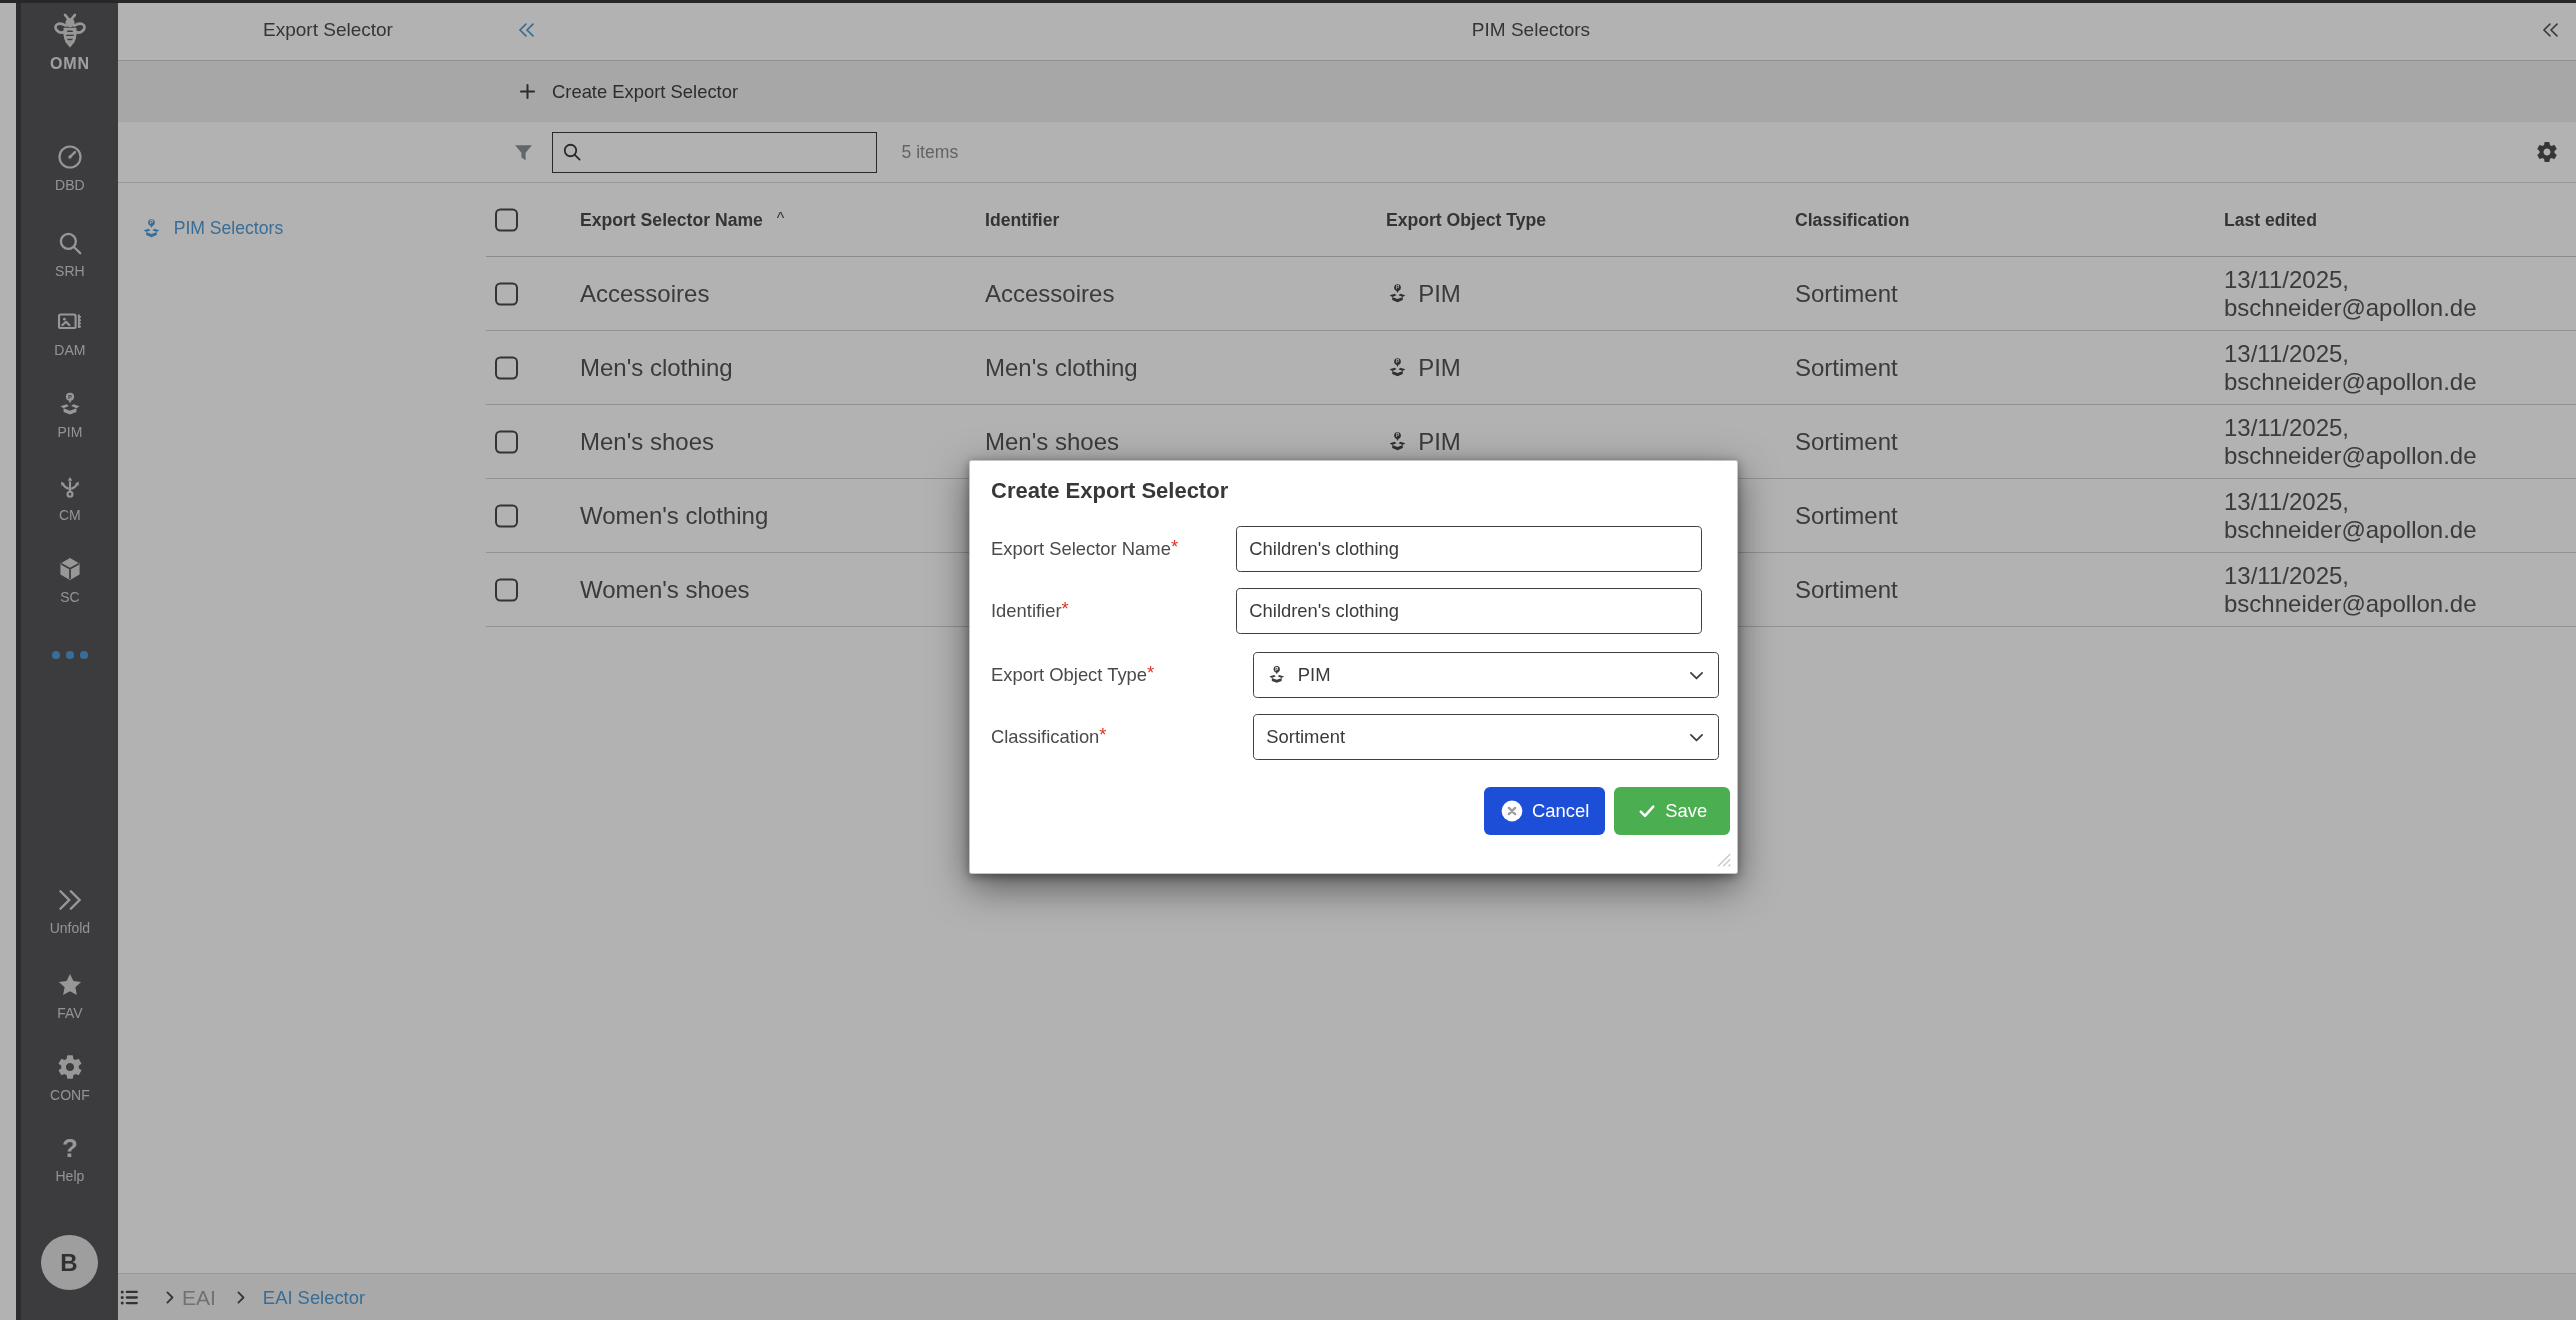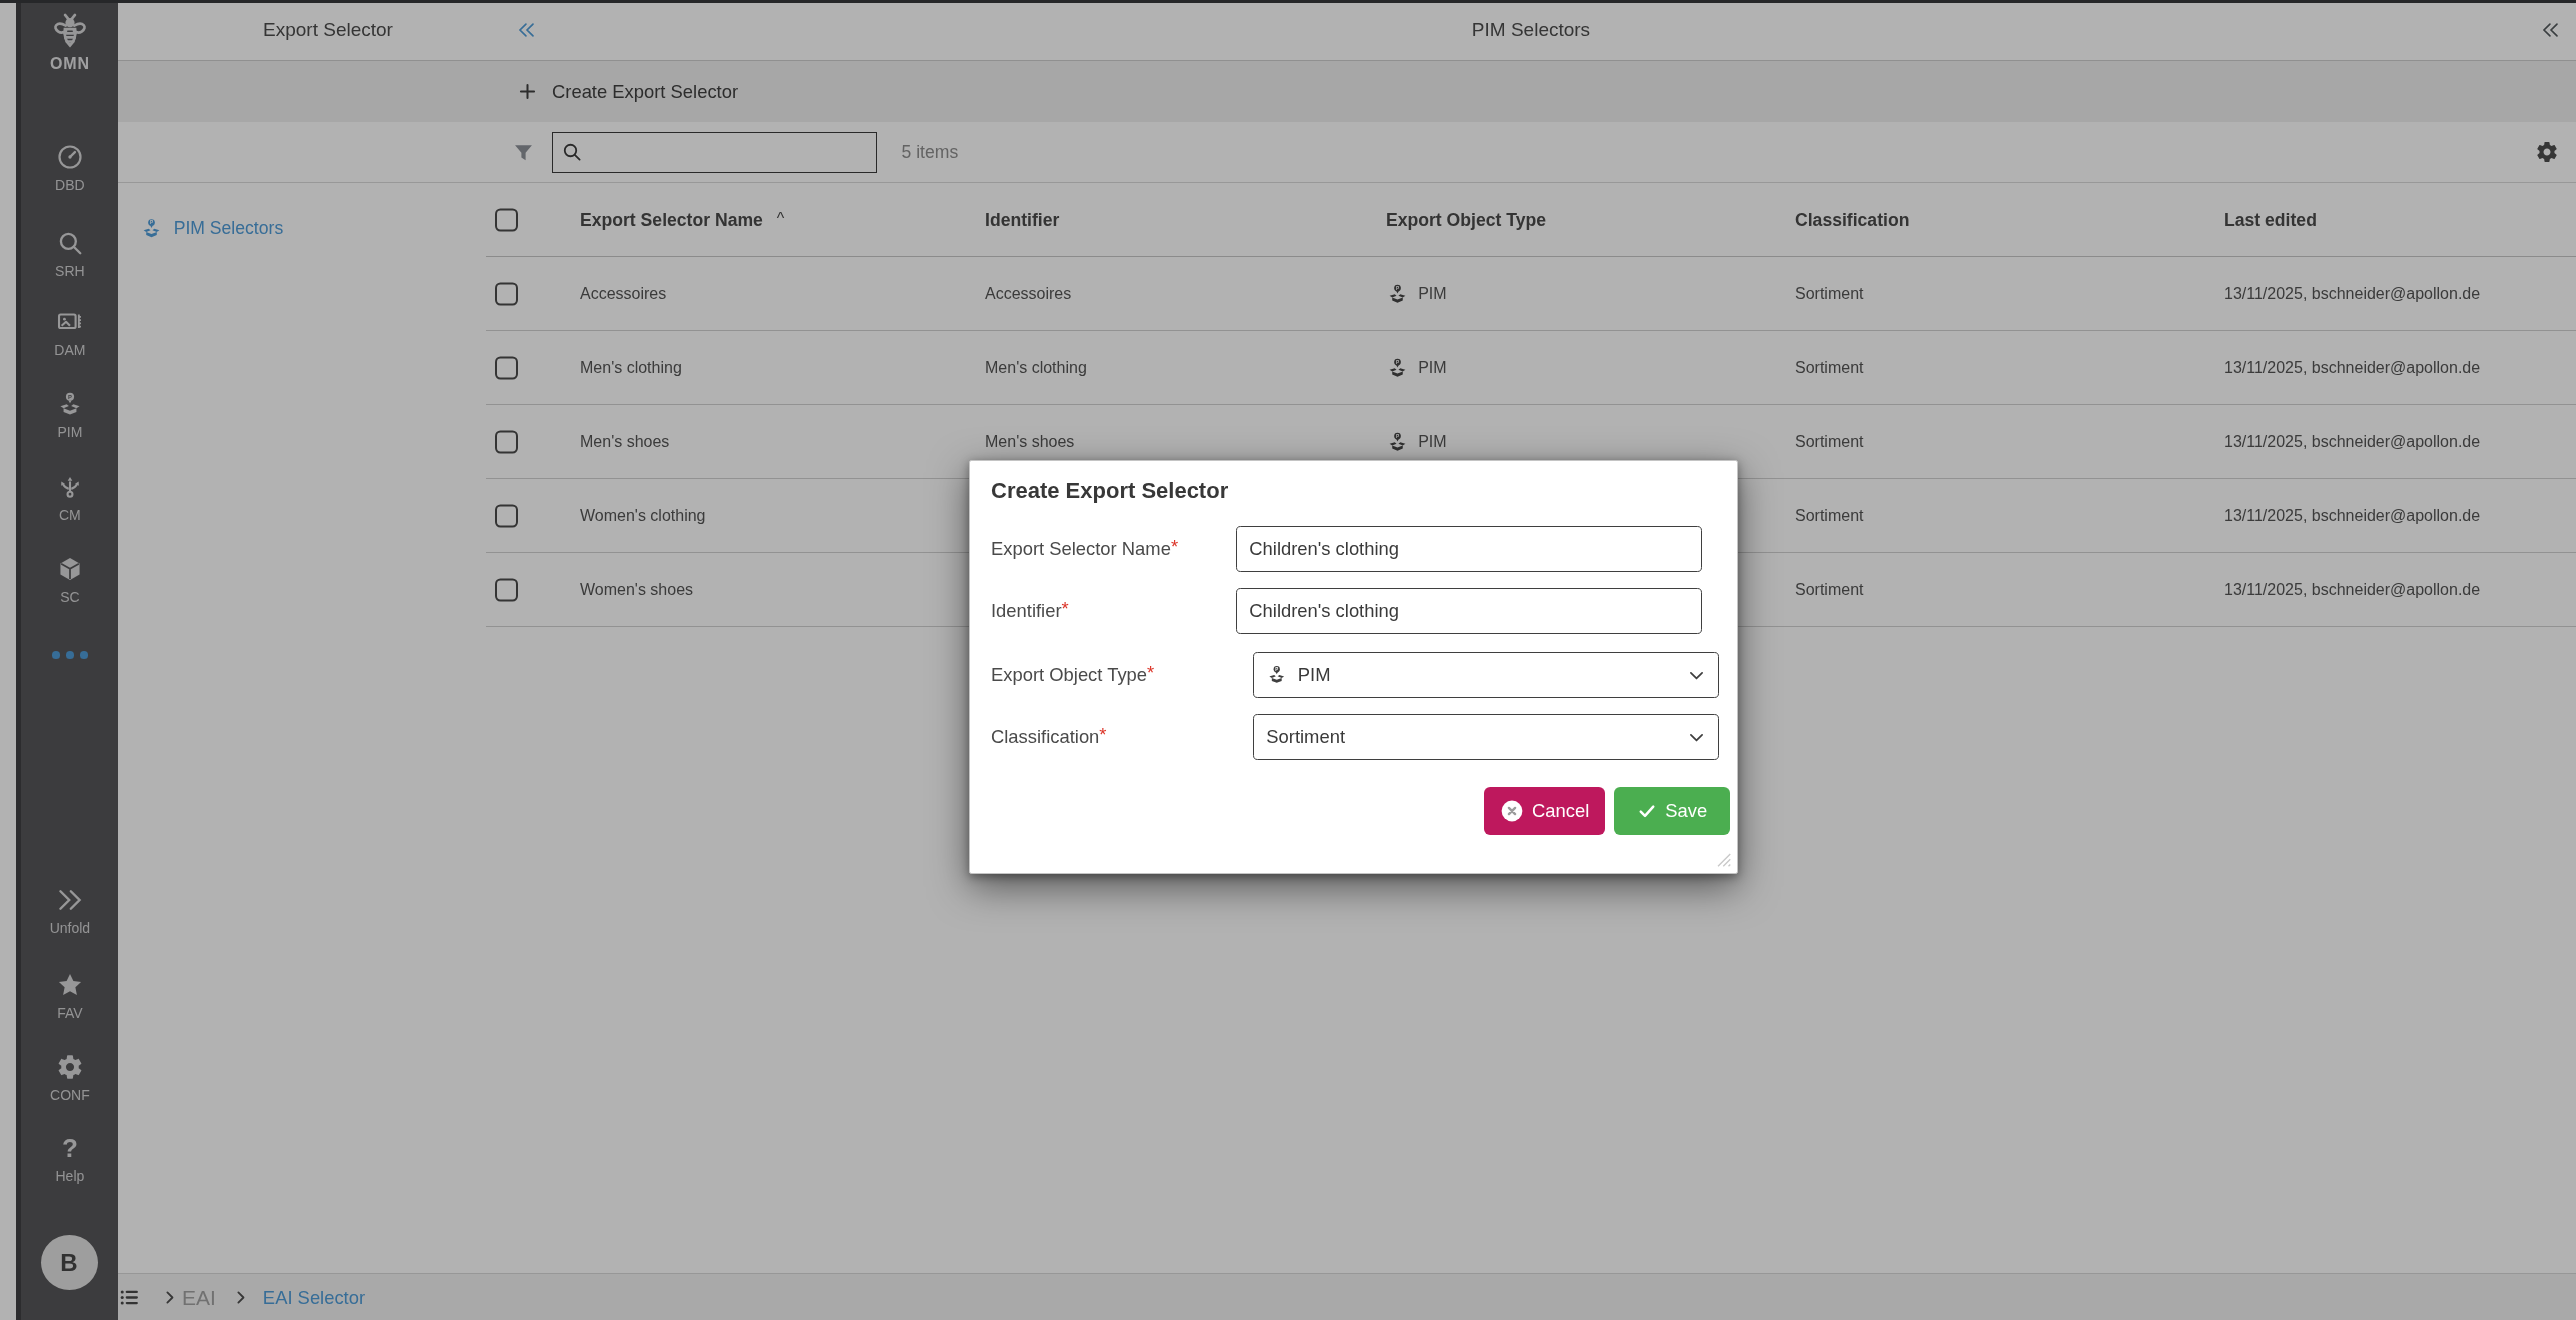--- a/index.html
+++ b/index.html
@@ -58,21 +58,21 @@
   .searchbox input{border:none;outline:none;flex:1;height:100%;font-size:18.4px;font-family:inherit;color:#3c3c3c;background:transparent;min-width:0;}
   .count{margin-left:24.5px;font-size:17.6px;color:#8f8f8f;}
   .gearbtn{position:absolute;right:17px;top:50%;transform:translateY(-50%);color:#4e4e4e;cursor:pointer;}
 
   
   .pnav{margin-top:23px;height:44px;display:flex;align-items:center;padding-left:26px;gap:10.7px;color:var(--blue);cursor:pointer;}
   .pnav .lbl{font-size:17.6px;}
 
   
   .thead{height:74px;border-bottom:0.8px solid #c7c7c7;position:relative;font-weight:bold;font-size:17.6px;color:#4b4b4b;}
-  .trow{height:74px;border-bottom:0.8px solid var(--line);position:relative;font-size:16px;color:var(--cell);cursor:pointer;text-align:right;}
+  .trow{height:74px;border-bottom:0.8px solid var(--line);position:relative;font-size:24px;color:var(--cell);cursor:pointer;}
   .cellc{position:absolute;top:50%;transform:translateY(-50%);display:flex;align-items:center;gap:9.2px;}
   .cx0{left:9.2px}.cx1{left:94px}.cx2{left:499px}.cx3{left:900px}.cx4{left:1309px}.cx5{left:1738px}
   .cb{width:23px;height:23px;border:2.3px solid #4b4b4b;border-radius:5.4px;background:transparent;cursor:pointer;}
   .sortc{font-size:16px;margin-left:4.6px;position:relative;top:-1.5px;font-weight:normal;}
   .typeic{color:#454545;}
 
   
   .statusbar{position:absolute;left:102px;top:1273px;width:2474px;height:48px;background:#f3f3f3;border-top:0.8px solid #d8d8d8;
     display:flex;align-items:center;padding-left:16px;z-index:1;}
   .statusbar .crumb-root{margin-left:4px;font-size:21px;color:#a2a2a2;cursor:pointer;}
@@ -90,21 +90,21 @@
   .req{color:#dc3428;position:relative;top:-2.3px;}
   .m-input{position:absolute;left:266px;width:466px;height:46px;border:1.9px solid #3f3f3f;border-radius:4.6px;
     font-size:18.4px;color:#3a3a3a;padding:0 12.3px;font-family:inherit;background:#fff;outline:none;}
   .m-select{position:absolute;left:283px;width:466px;height:46px;border:1.9px solid #3f3f3f;border-radius:4.6px;
     display:flex;align-items:center;padding:0 12.3px;gap:10px;font-size:18.4px;color:#3a3a3a;cursor:pointer;background:#fff;}
   .m-select .chevd{position:absolute;right:10.7px;color:#3f3f3f;}
   .lt1{top:77px}.lt2{top:139px}.lt3{top:203px}.lt4{top:265px}
   .it1{top:65px}.it2{top:127px}.it3{top:191px}.it4{top:253px}
   .btn{position:absolute;top:326px;height:48px;border:none;border-radius:6.1px;display:flex;align-items:center;justify-content:center;
     gap:8.4px;color:#fff;font-size:18.4px;font-family:inherit;cursor:pointer;}
-  .btn-cancel{left:514px;width:121px;background:#be185d;}
+  .btn-cancel{left:514px;width:121px;background:#1d4ed8;}
   .btn-save{left:644px;width:116px;background:#4bae50;}
   .resize{position:absolute;right:4.6px;bottom:4.6px;cursor:nwse-resize;}
 </style>
 </head>
 <body>
 
 <svg width="0" height="0" style="position:absolute">
   <symbol id="i-bee" viewBox="0 0 24 24" fill="none" stroke="currentColor" stroke-width="1.5" stroke-linecap="round">
     <path d="M9.2 3.2 L11 5.4 M14.8 3.2 L13 5.4"></path>
     <circle cx="12" cy="7.6" r="2.6" fill="currentColor" stroke="none"></circle>

